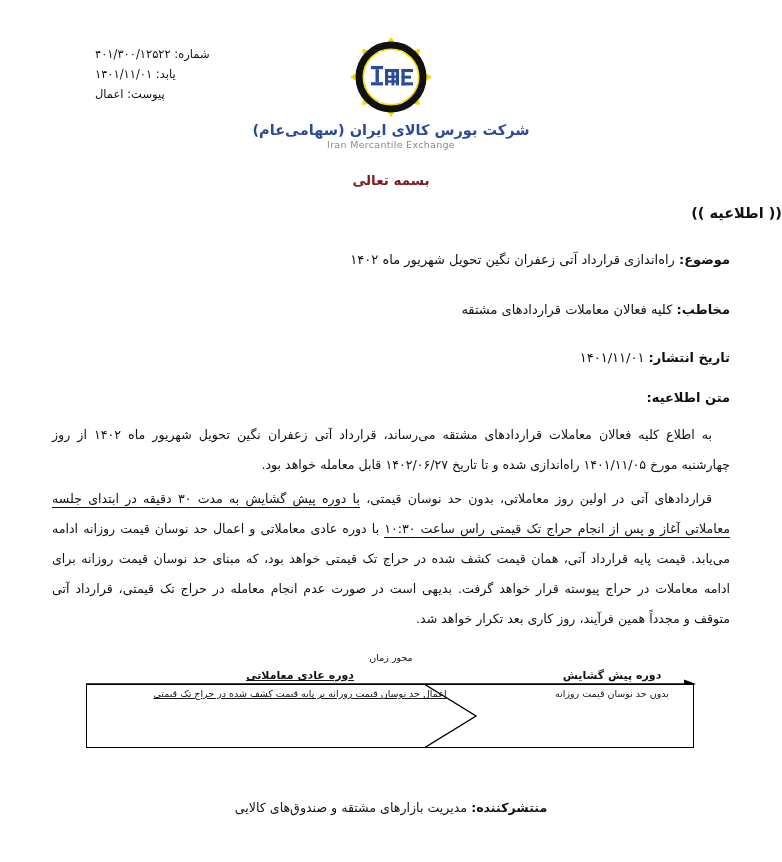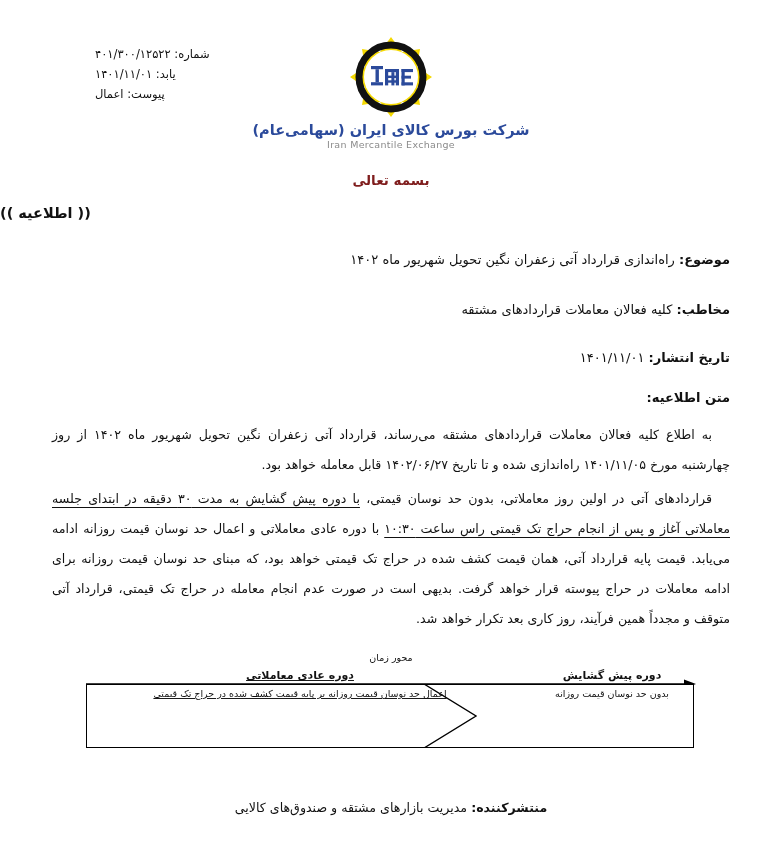--- a/index.html
+++ b/index.html
@@ -79,21 +79,21 @@
     left: 0; right: 0;
     text-align: center;
     font-size: 13.5px;
     font-weight: bold;
     color: #7f1d1d;
   }
   .notice-title {
     position: absolute;
     top: 205px;
     left: 0; right: 0;
-    text-align: left;
+    text-align: right;
     font-size: 14.5px;
     font-weight: bold;
     color: #111;
     letter-spacing: 1px;
   }
 
   
   .field {
     position: absolute;
     right: 52px;

